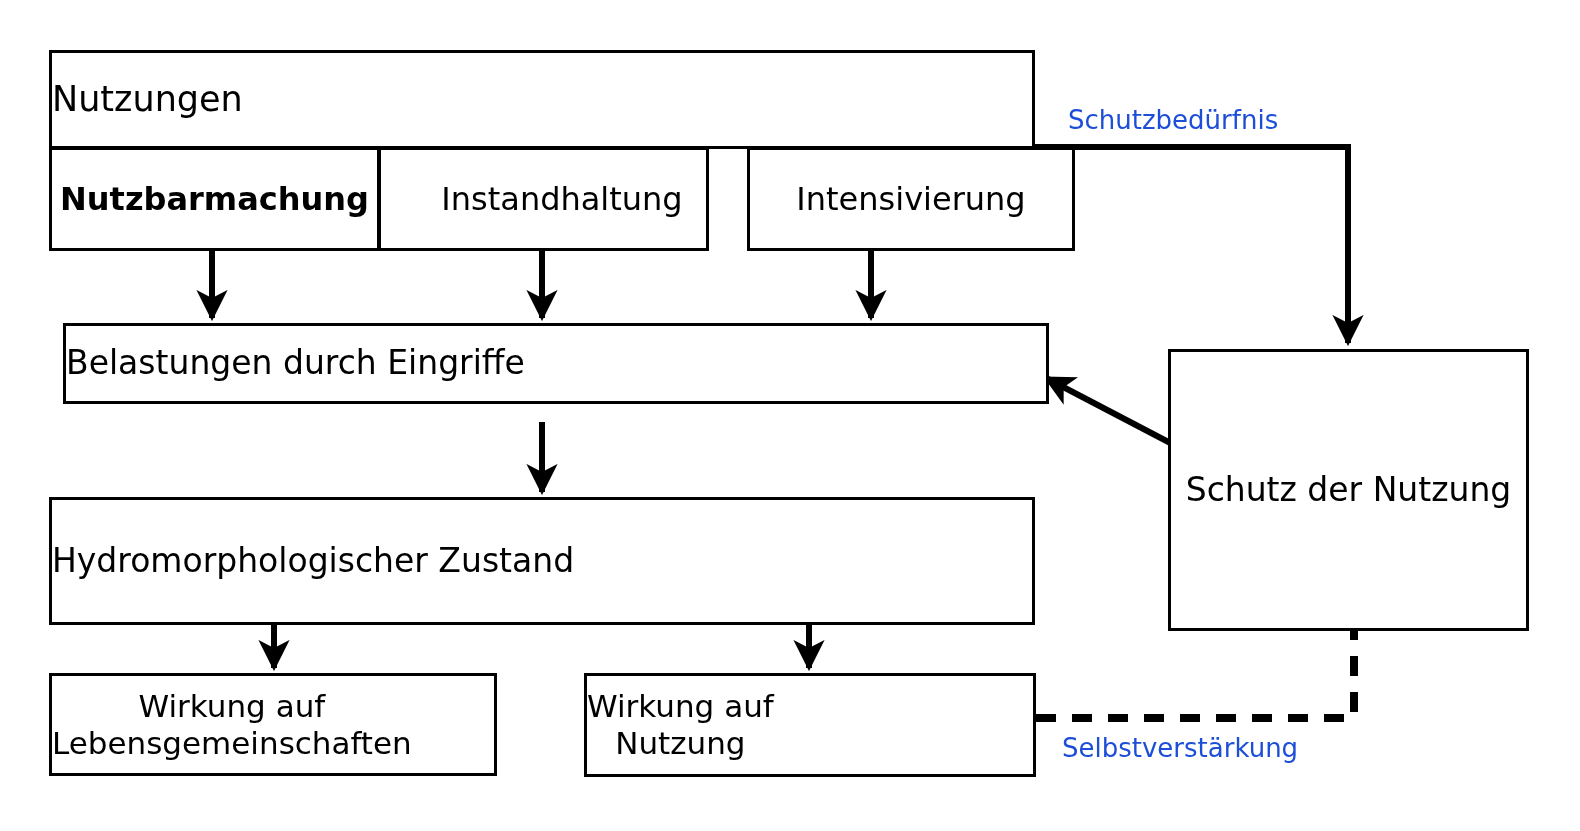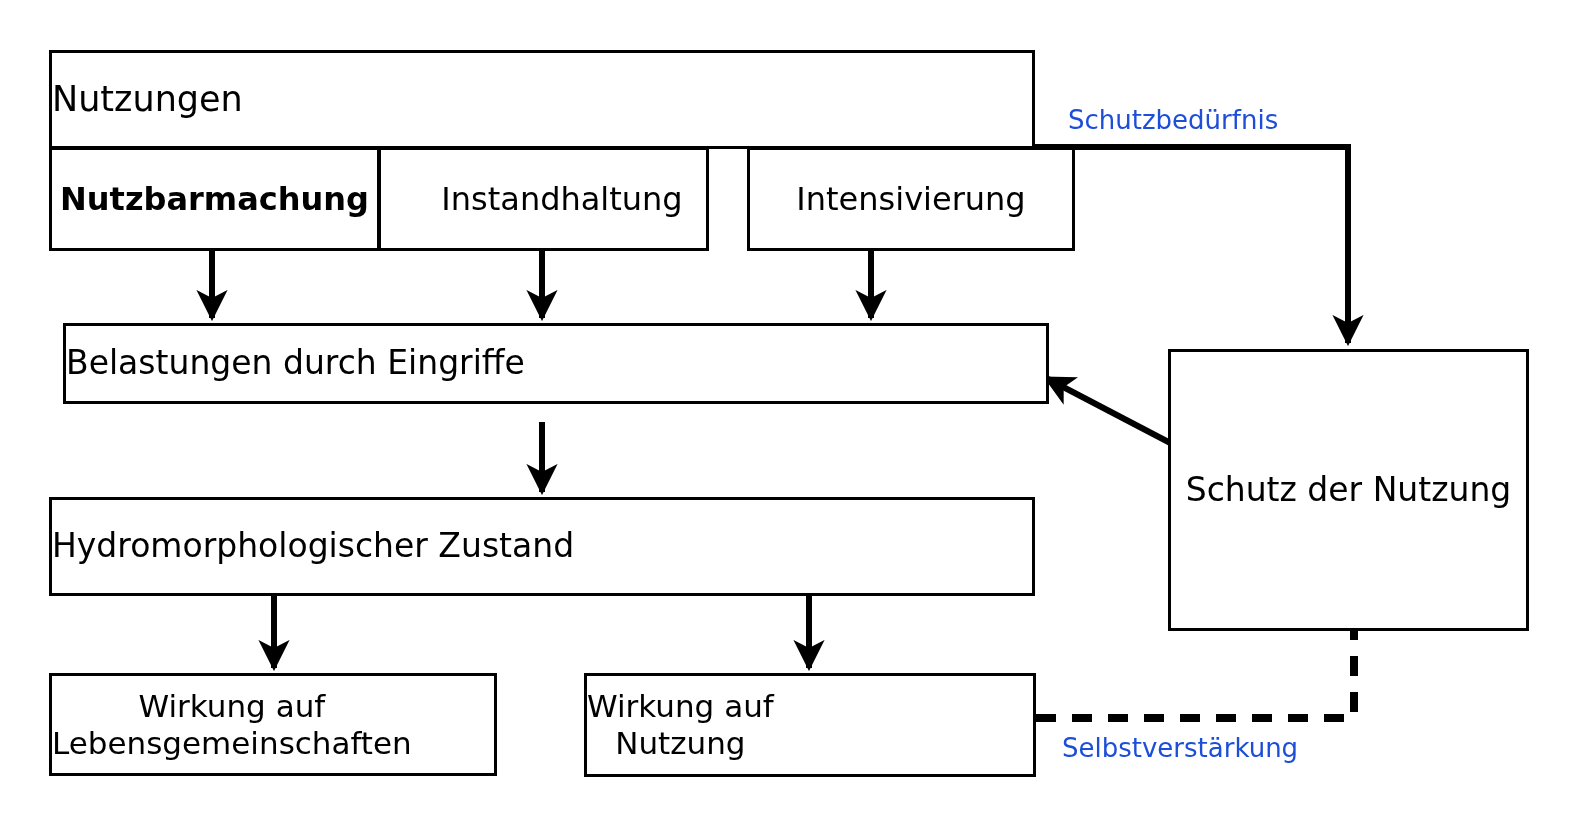--- a/index.html
+++ b/index.html
@@ -50,21 +50,21 @@
   }
   .sub-1 { left: 49px;  top: 147px; width: 331px; height: 104px; font-weight: bold; }
   .sub-2 { left: 378px; top: 147px; width: 331px; height: 104px; padding-left: 37px; }
   .sub-3 { left: 707px; top: 147px; width: 328px; height: 104px; margin-left: 40px; }
 
   .box-belastungen {
     left: 63px;  top: 323px; width: 986px; height: 81px;
     font-size: 33px;
   }
   .box-hydro {
-    left: 49px;  top: 497px; width: 986px; height: 99px;
+    left: 49px;  top: 497px; width: 986px; height: 128px;
     font-size: 33px;
   }
   .box-wirkung-lebens {
     left: 49px;  top: 673px; width: 448px; height: 103px;
     font-size: 31px;
     white-space: normal;
     overflow: visible;
   }
   .box-wirkung-nutzung {
     left: 584px; top: 673px; width: 452px; height: 104px;

